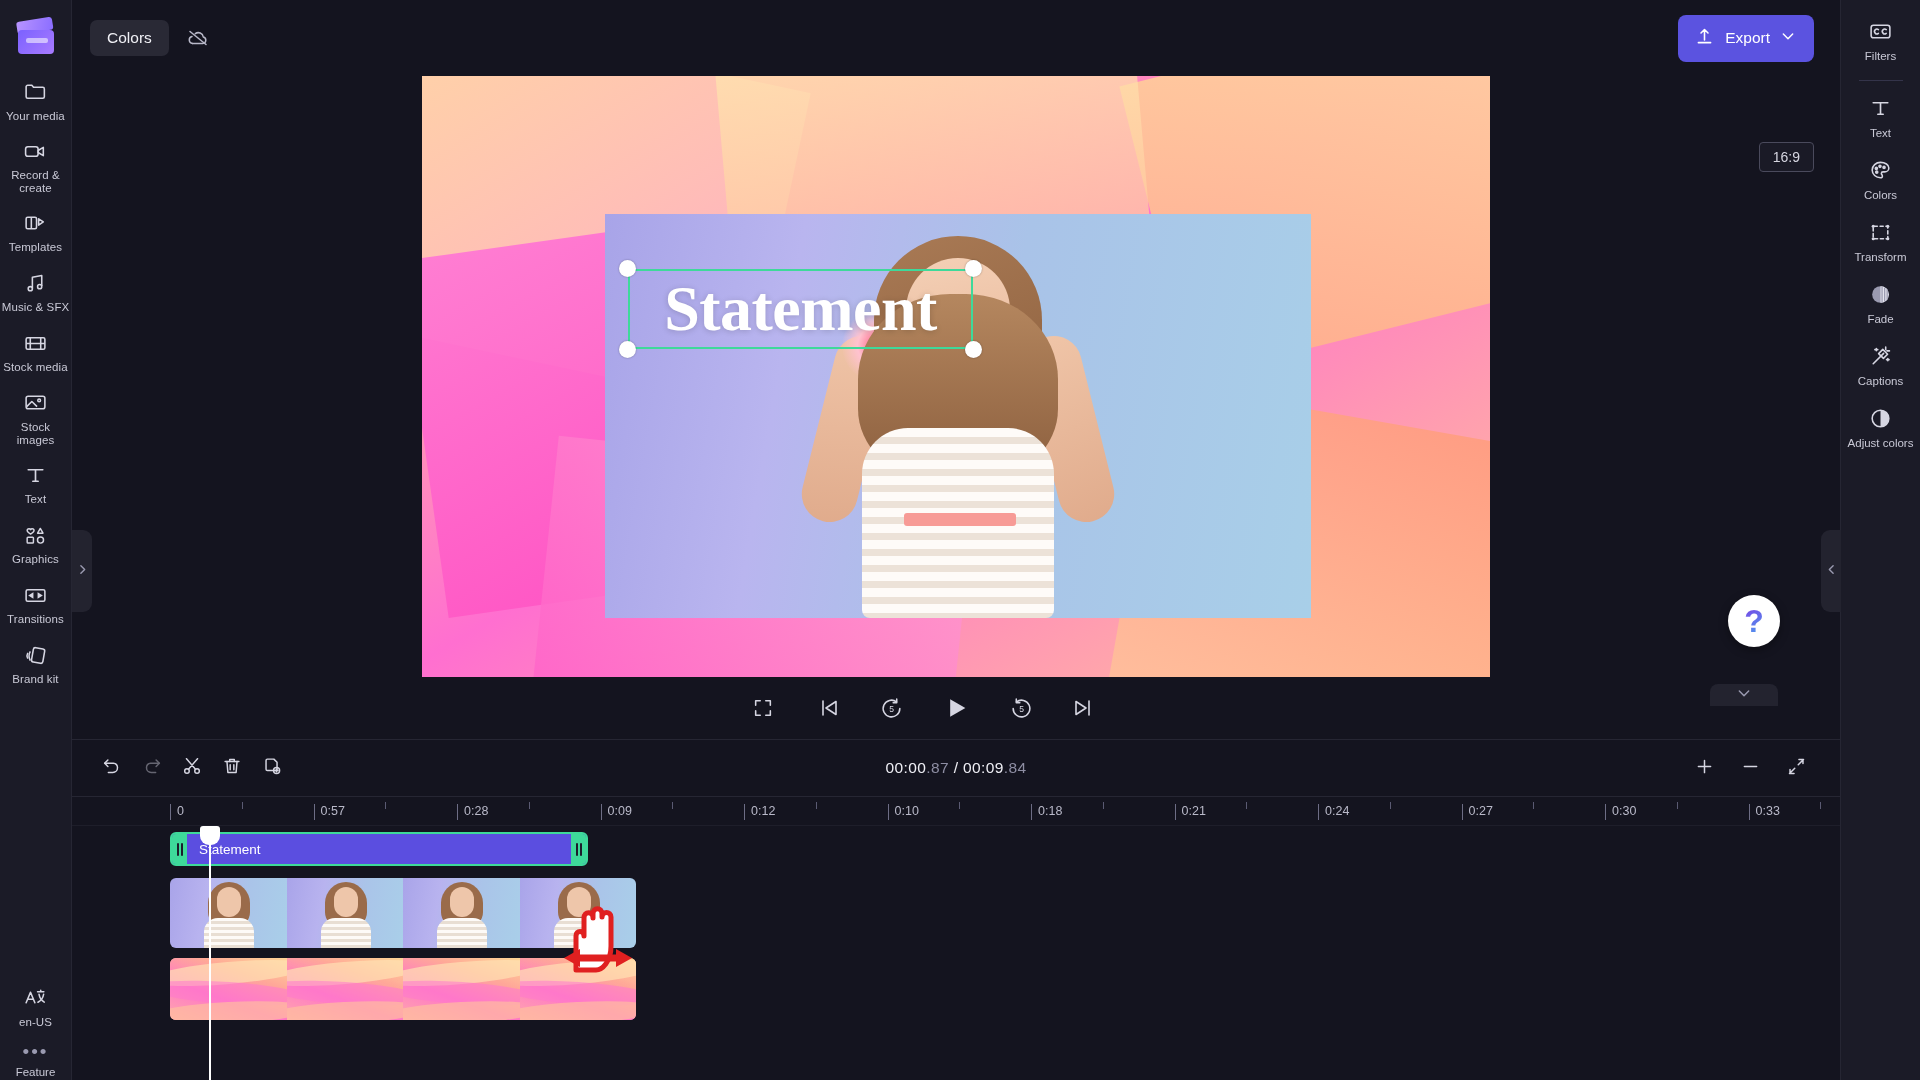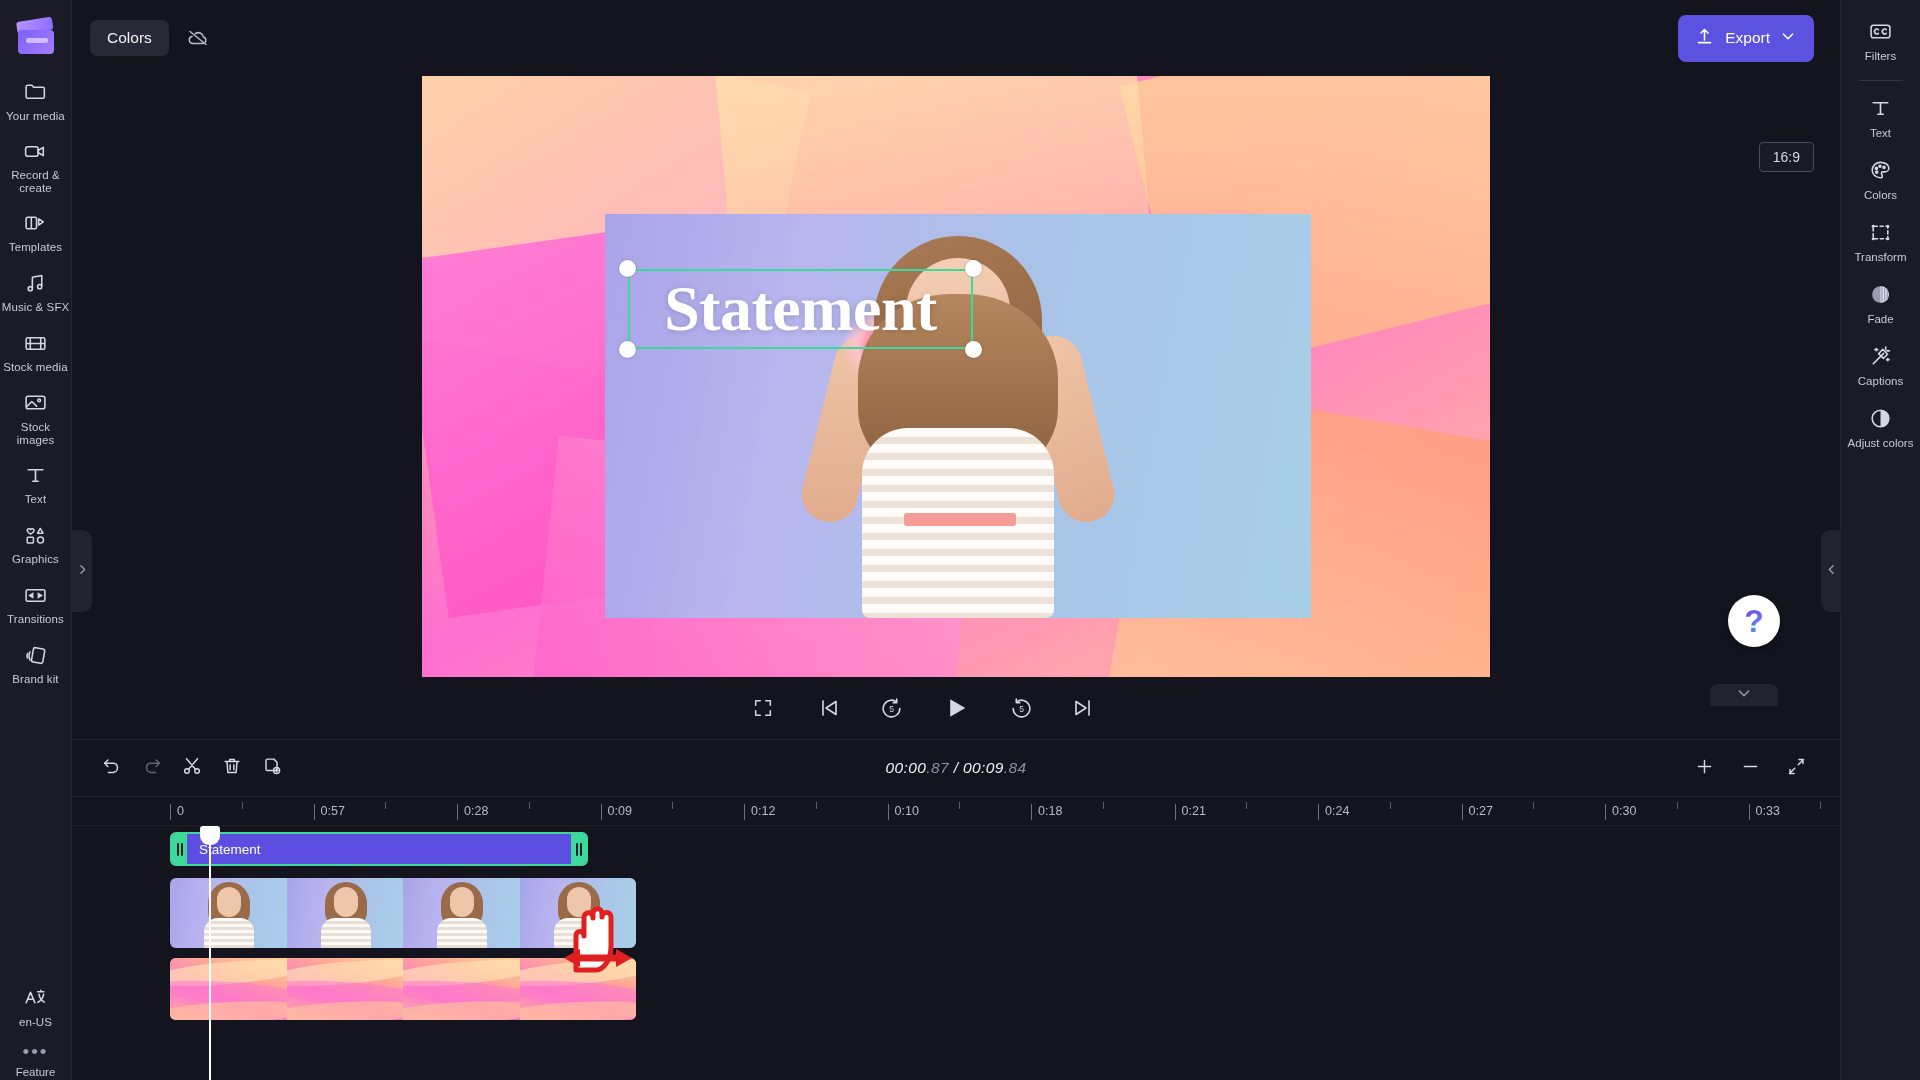--- a/index.html
+++ b/index.html
@@ -231,21 +231,20 @@
   .tl-toolbar {
     height: 56px; flex: 0 0 56px; display: flex; align-items: center;
     padding: 0 22px; position: relative;
   }
   .tool-btn { width: 36px; height: 36px; display:flex; align-items:center; justify-content:center; cursor:pointer; border-radius: 6px; margin-right: 4px;}
   .tool-btn.disabled { opacity: 0.42; cursor: default; }
   .tl-time {
     position: absolute; left: 50%; transform: translateX(-50%);
     font-size: 15.5px; color: #efeff5; letter-spacing: 0.4px;
     font-family: "Liberation Sans", sans-serif;
-    font-style: italic;
   }
   .tl-time .frac { color: #8e8ea3; }
   .tl-right { position: absolute; right: 22px; display: flex; align-items: center; gap: 6px; }
 
   .ruler {
     height: 30px; flex: 0 0 30px; position: relative;
     border-top: 1px solid #262633; border-bottom: 1px solid #1e1e2a;
     background: #14141f; overflow: hidden;
   }
   .tick { position: absolute; top: 0; height: 30px; }

